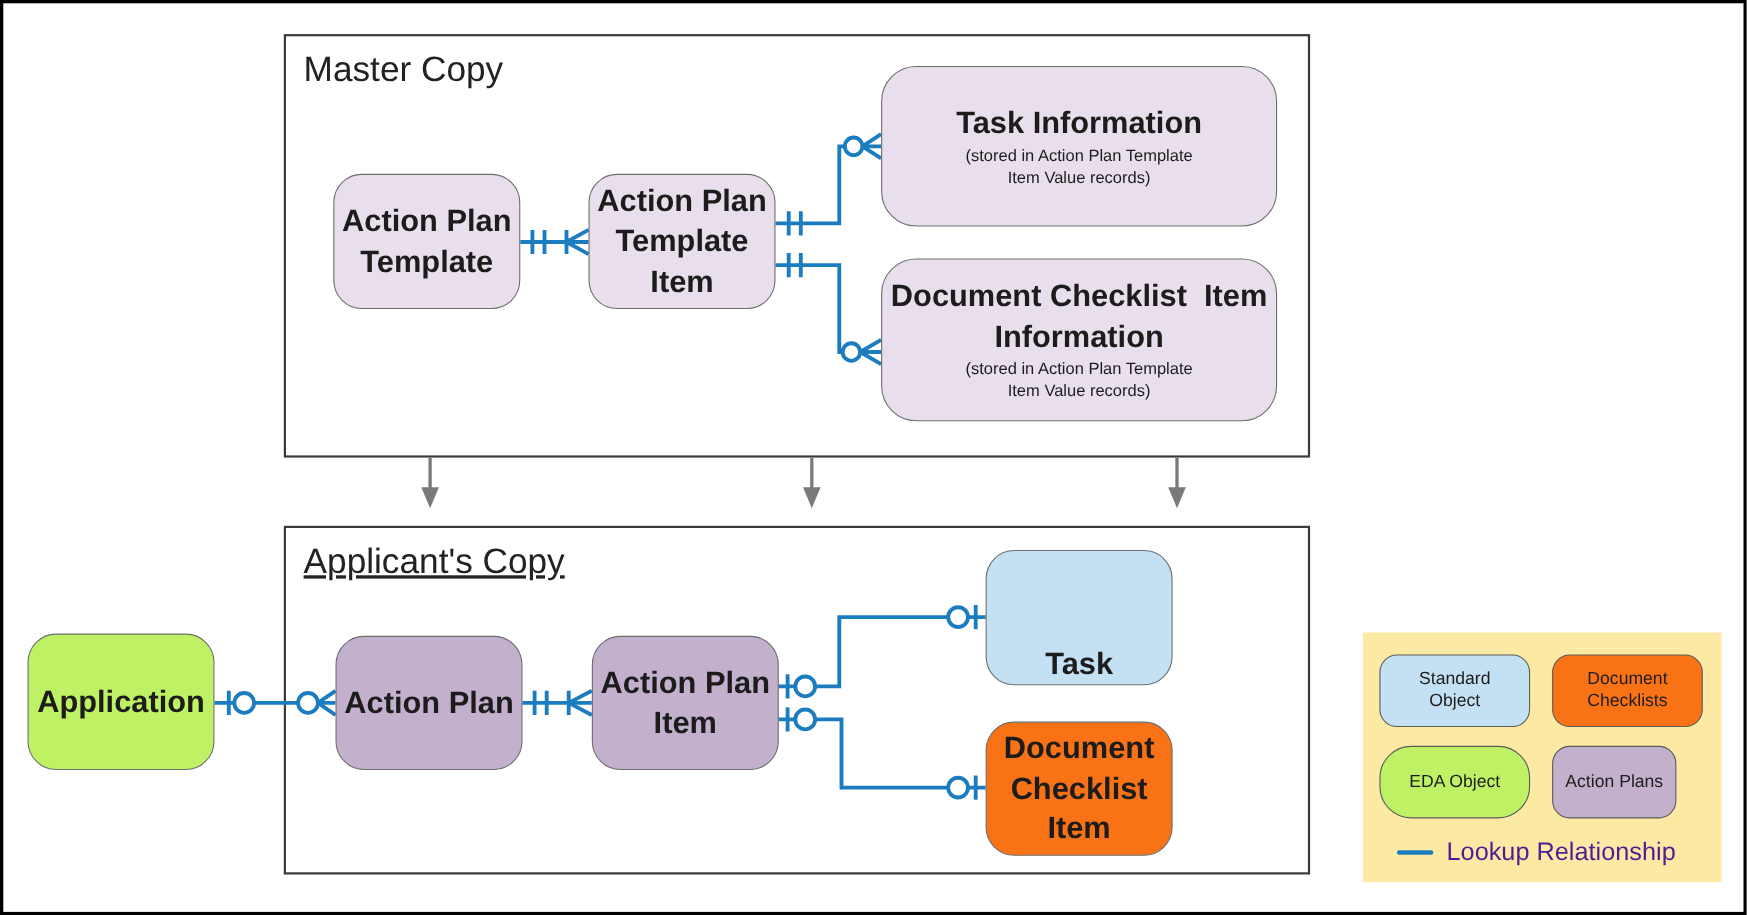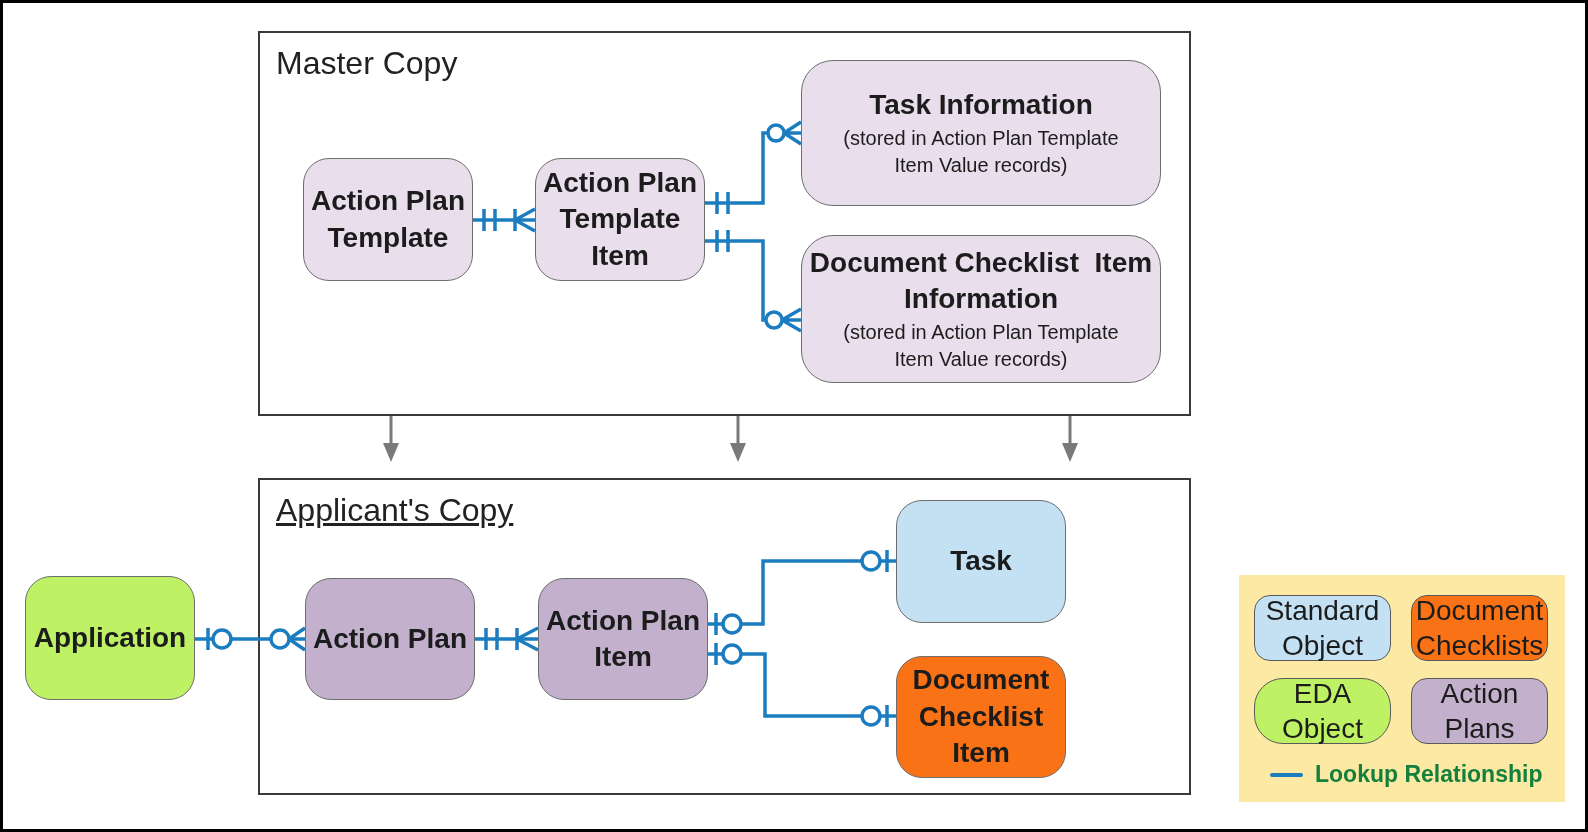--- a/index.html
+++ b/index.html
@@ -45,71 +45,71 @@
     z-index:3;
   }
   .ebox .lbl{
     font-weight:bold;
     font-size:28px;
     line-height:1.3;
     white-space:pre-wrap;
   }
   .ebox .sub{
     font-weight:normal;
-    font-size:20px;
+    font-size:15px;
     line-height:1.35;
     white-space:pre-wrap;
     margin-top:2px;
   }
   .lavender{background:#e8deec;}
   .purple{background:#c2b0cc;}
   .pinkc{background:#bef264;}
   .bluec{background:#c3e1f3;}
   .orangec{background:#f97316;}
   #box-apt{left:300px;top:155px;width:170px;height:123px;}
   #box-apti{left:532px;top:155px;width:170px;height:123px;}
   #box-taskinfo{left:798px;top:57px;width:360px;height:146px;border-radius:32px;}
   #box-docinfo{left:798px;top:232px;width:360px;height:148px;border-radius:32px;}
   #box-application{left:22px;top:573px;width:170px;height:124px;}
   #box-ap{left:302px;top:575px;width:170px;height:122px;}
   #box-api{left:535px;top:575px;width:170px;height:122px;}
-  #box-task{left:893px;top:497px;width:170px;height:123px;}
+  #box-task{left:893px;top:497px;width:170px;height:123px;justify-content:flex-end;}
   #box-dci{left:893px;top:653px;width:170px;height:122px;}
   #legend{
     position:absolute;
     left:1236px;top:572px;width:326px;height:227px;
     background:#fce9a3;
     z-index:1;
   }
   .chip{
     position:absolute;
     box-sizing:border-box;
     border:1.6px solid #5a5a5a;
     border-radius:16px;
     display:flex;
     align-items:center;
     justify-content:center;
     text-align:center;
-    font-size:28px;
+    font-size:16px;
     line-height:1.25;
     white-space:pre-wrap;
     z-index:3;
   }
   #chip-standard{left:1251px;top:592px;width:137px;height:66px;}
   #chip-doccheck{left:1408px;top:592px;width:137px;height:66px;}
   #chip-eda{left:1251px;top:675px;width:137px;height:66px;border-radius:29px;}
-  #chip-ap{left:1408px;top:675px;width:137px;height:66px;}
+  #chip-ap{left:1408px;top:675px;width:113px;height:66px;}
   #lookup-row{
     position:absolute;
     left:1267px;top:758px;
     display:flex;align-items:center;
     z-index:3;
   }
   #lookup-line{width:33px;height:4px;background:#1b7dbf;border-radius:2px;}
-  #lookup-label{margin-left:12px;font-size:23px;color:#15803d;white-space:pre;font-weight:bold;}
+  #lookup-label{margin-left:12px;font-size:23px;color:#4c1d95;white-space:pre;}
 </style>
 </head>
 <body>
 
 <div id="canvas">
 
   <div class="section" id="master-section"></div>
   <div class="section" id="applicant-section"></div>
   <div class="section-title" id="master-title">Master Copy</div>
   <div class="section-title" id="applicant-title">Applicant's Copy</div>

